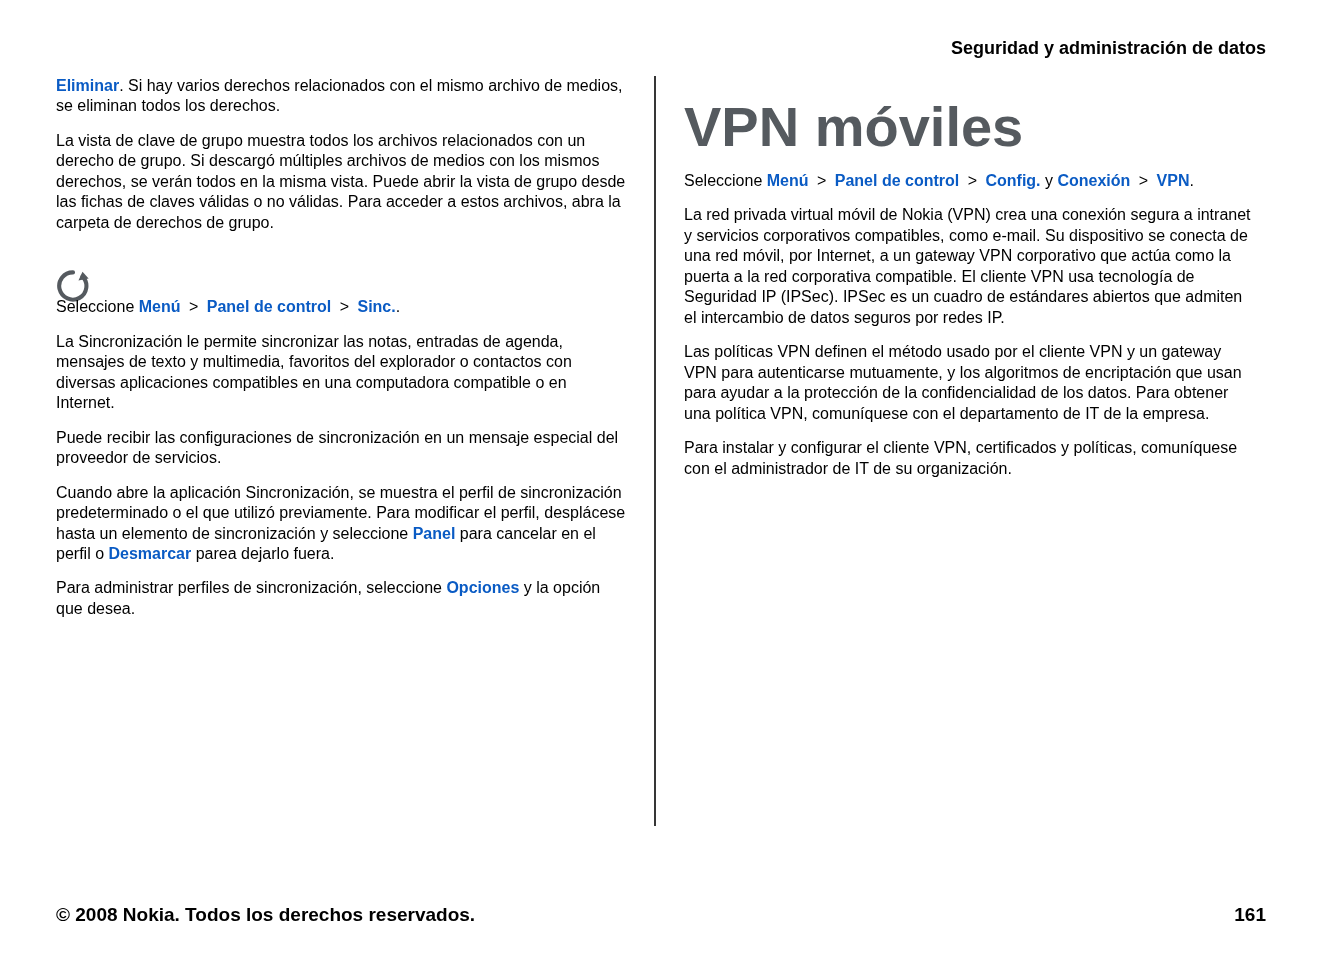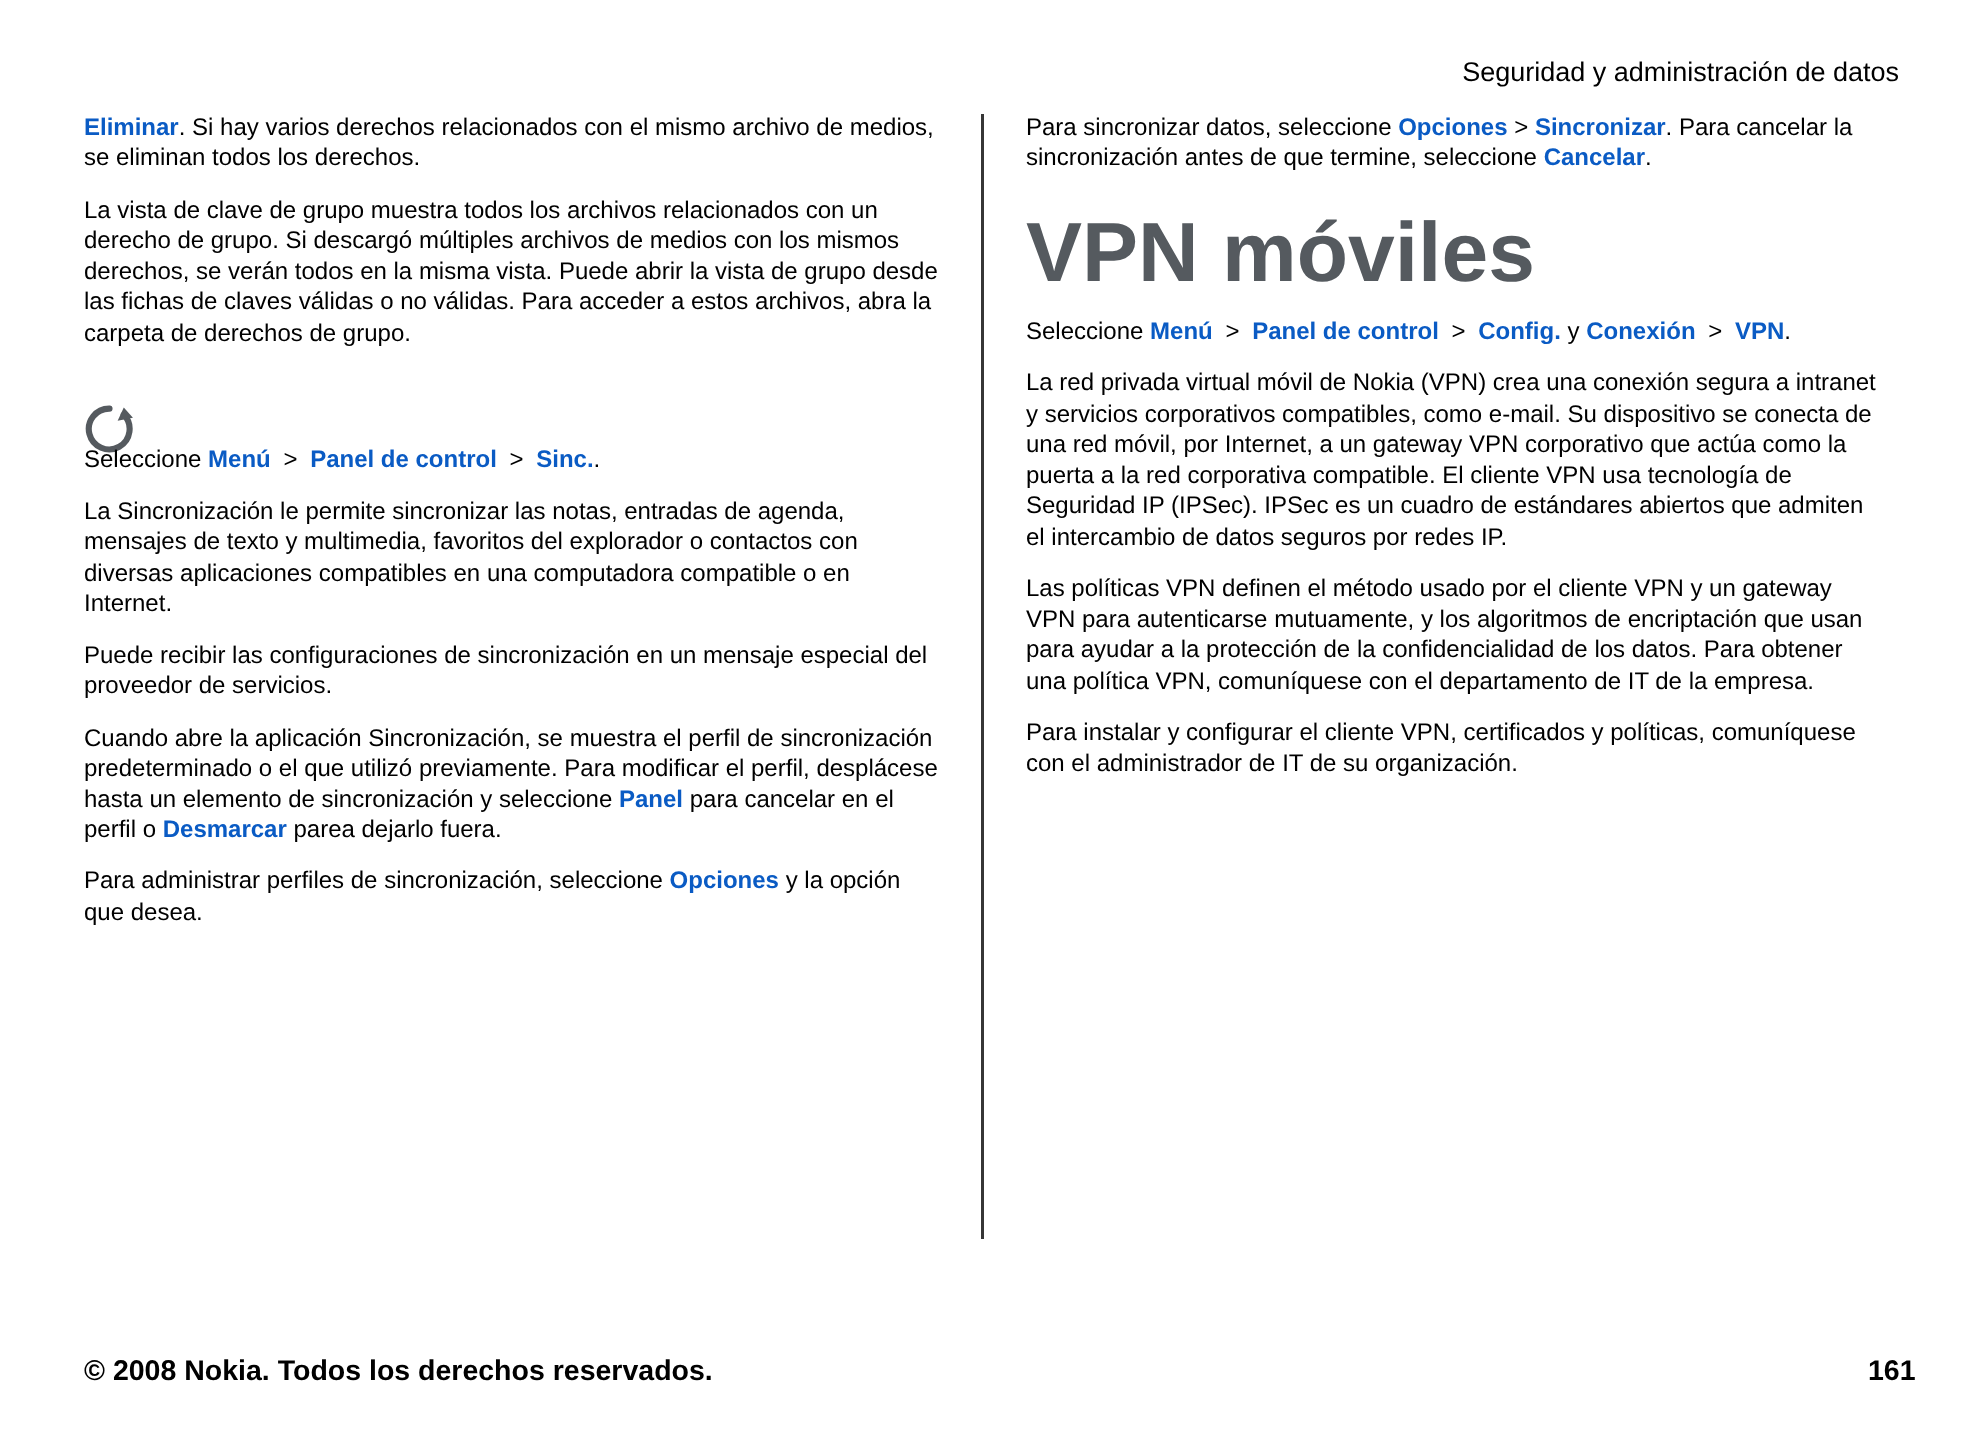--- a/index.html
+++ b/index.html
@@ -17,21 +17,21 @@
     padding: 36px 56px 0 56px;
     box-sizing: border-box;
     width: 100%;
     height: 100%;
     position: relative;
   }
   .header-right {
     position: absolute;
     top: 38px;
     right: 56px;
-    font-weight: normal;
+    font-weight: bold;
     font-size: 18px;
   }
   .columns {
     display: flex;
     margin-top: 40px;
   }
   .col {
     width: 570px;
   }
   .col-left {
@@ -66,21 +66,21 @@
   }
   .sync-icon {
     display:inline-block;
     width:34px;
     height:34px;
   }
   .footer {
     position: absolute;
     bottom: 28px;
     left: 56px;
-    right: 45px;
+    right: 56px;
     display: flex;
     justify-content: space-between;
     font-weight: bold;
     font-size: 19px;
     text-align: center;
   }
   .gt { margin: 0 4px; font-weight: normal;}
 </style>
 </head>
 <body>
@@ -120,21 +120,20 @@
     <p><span>Cuando abre la aplicación Sincronización, se muestra el perfil de sincronización predeterminado o el que utilizó previamente. Para modificar el perfil, desplácese hasta un elemento de sincronización y seleccione </span><span class="bold-link">Panel</span><span> para cancelar en el perfil o </span><span class="bold-link">Desmarcar</span><span> parea dejarlo fuera.</span></p>
 
     <p><span>Para administrar perfiles de sincronización, seleccione </span><span class="bold-link">Opciones</span><span> y la opción que desea.</span></p>
 
   </div>
 
   <div class="divider"></div>
 
   <div class="col col-right">
 
-    <p><span>Para sincronizar datos, seleccione </span><span class="bold-link">Opciones</span><span> &gt; </span><span class="bold-link">Sincronizar</span><span>. Para cancelar la sincronización antes de que termine, seleccione </span><span class="bold-link">Cancelar</span><span>.</span></p>
 
     <h1>VPN móviles</h1>
 
     <p>
       <span>Seleccione </span>
       <span class="bold-link">Menú</span>
       <span class="gt"> &gt; </span>
       <span class="bold-link">Panel de control</span>
       <span class="gt"> &gt; </span>
       <span class="bold-link">Config.</span>

